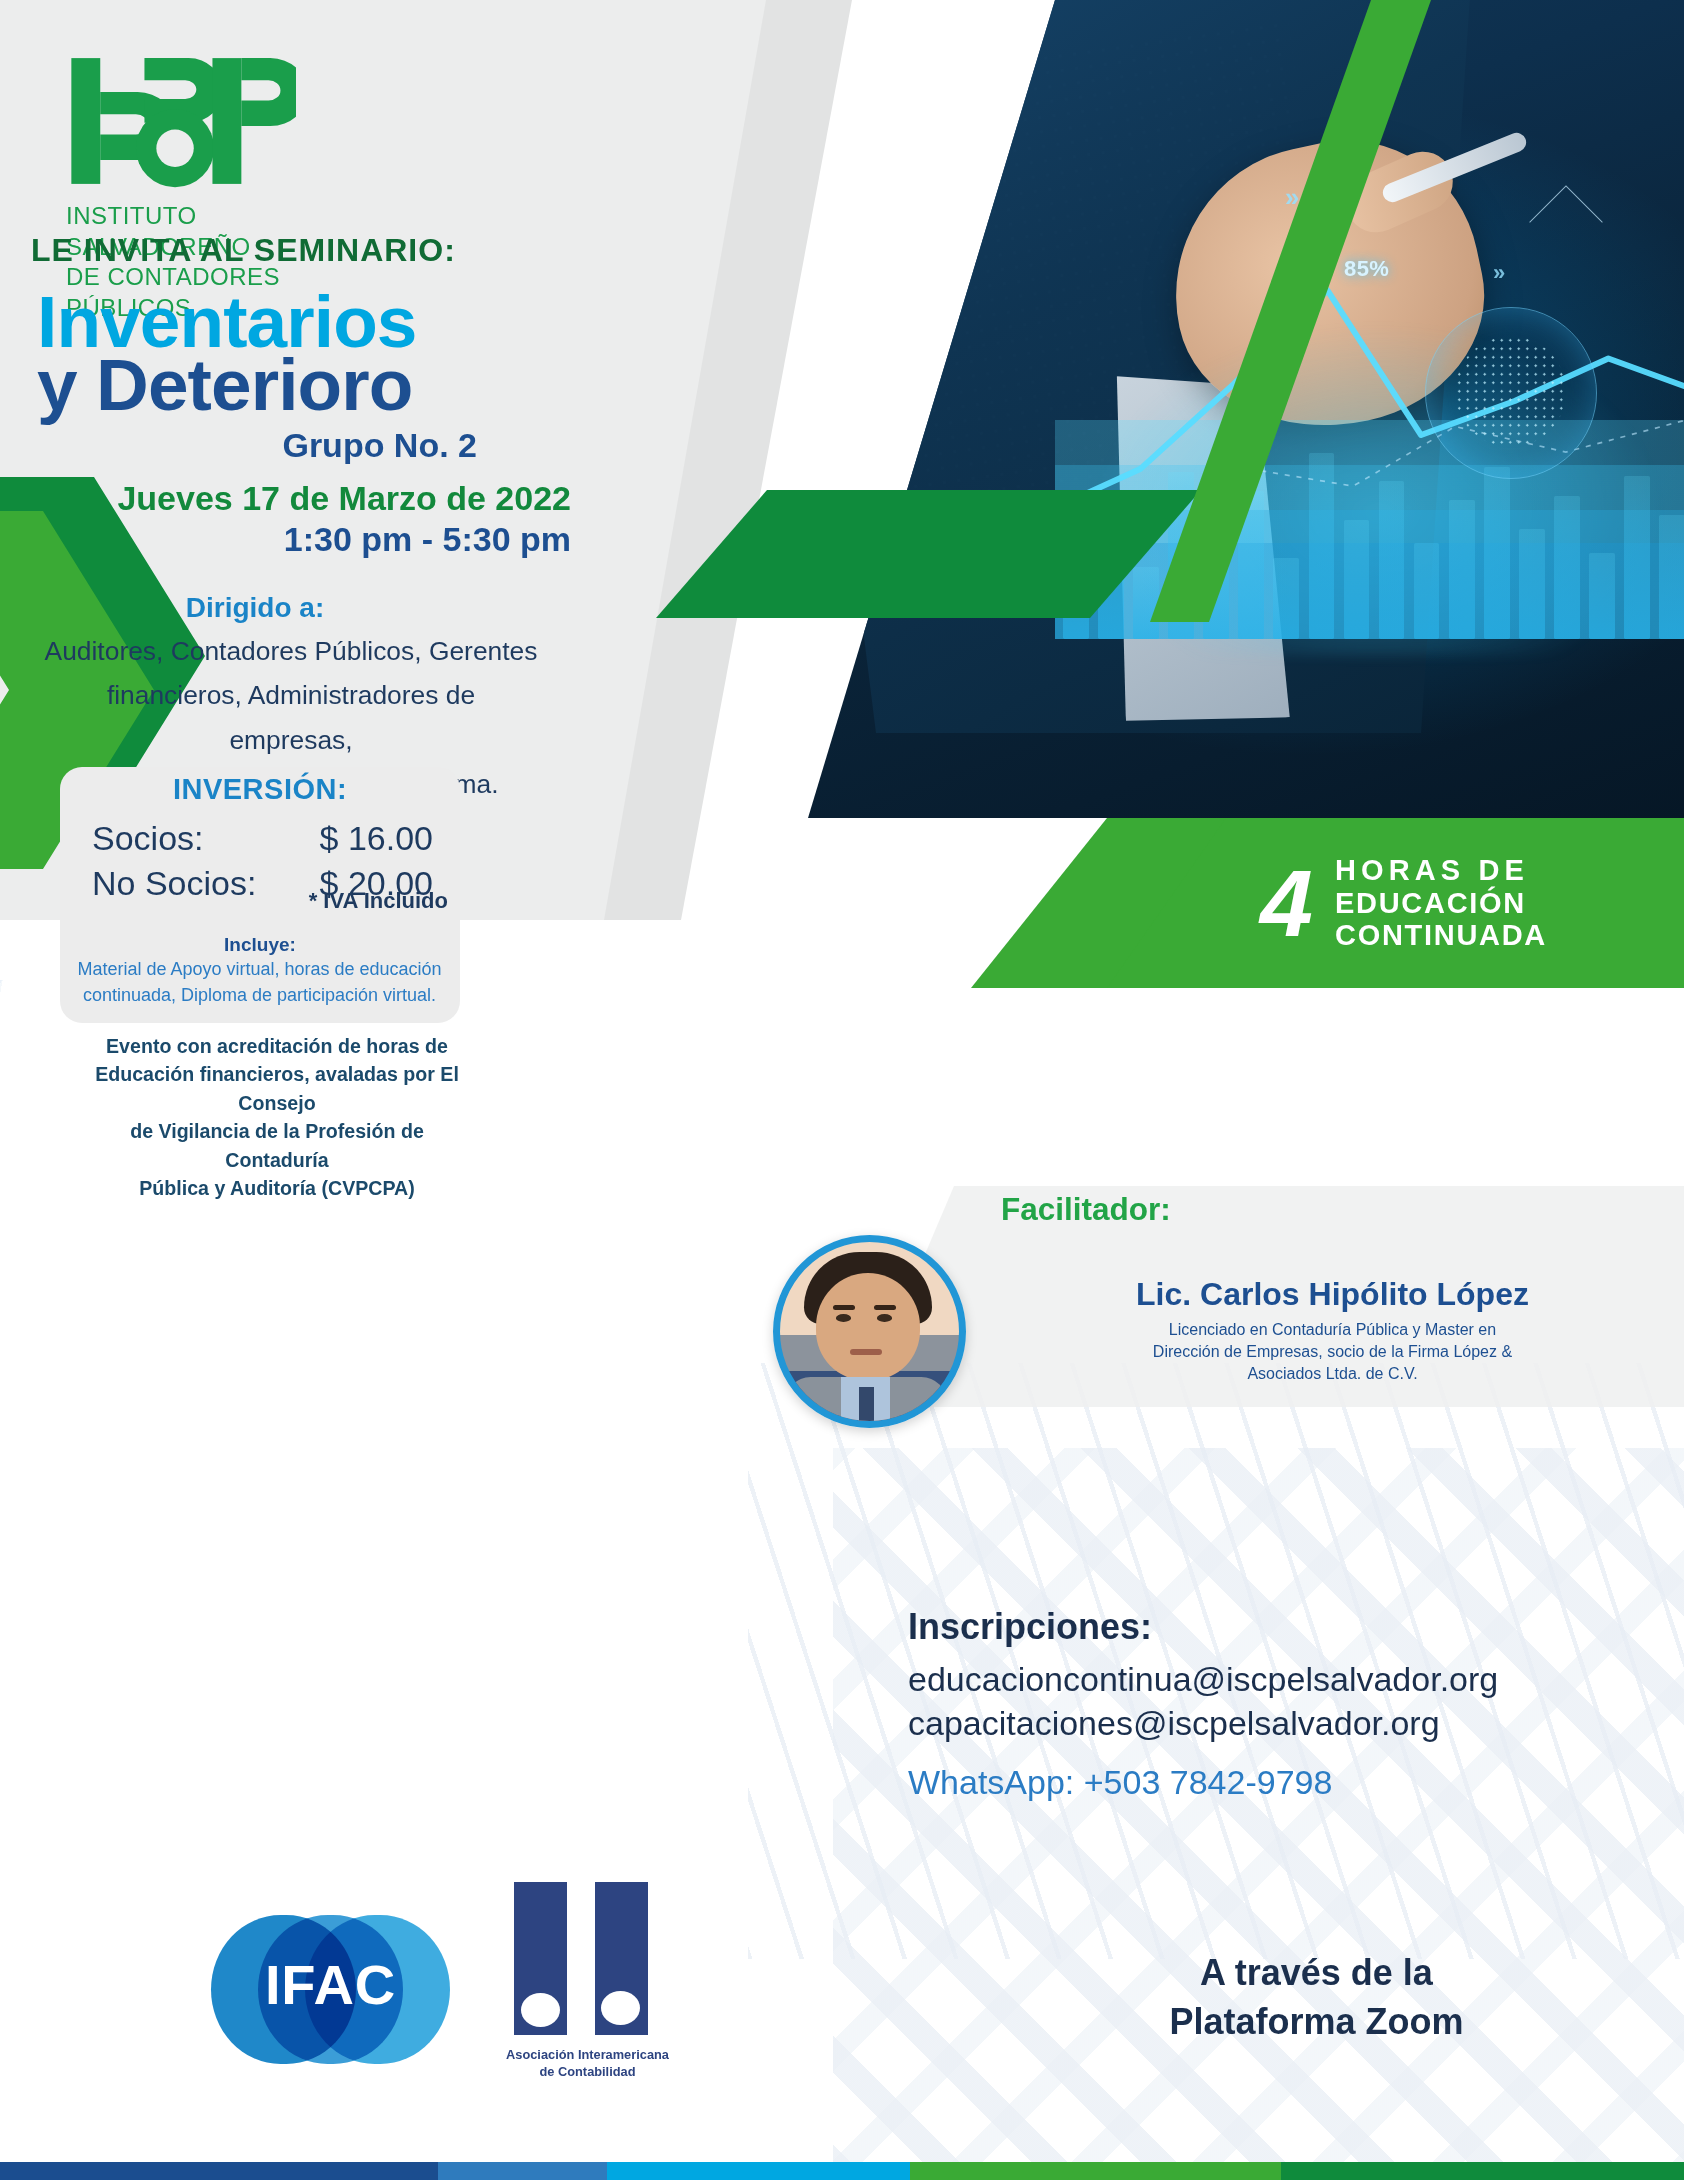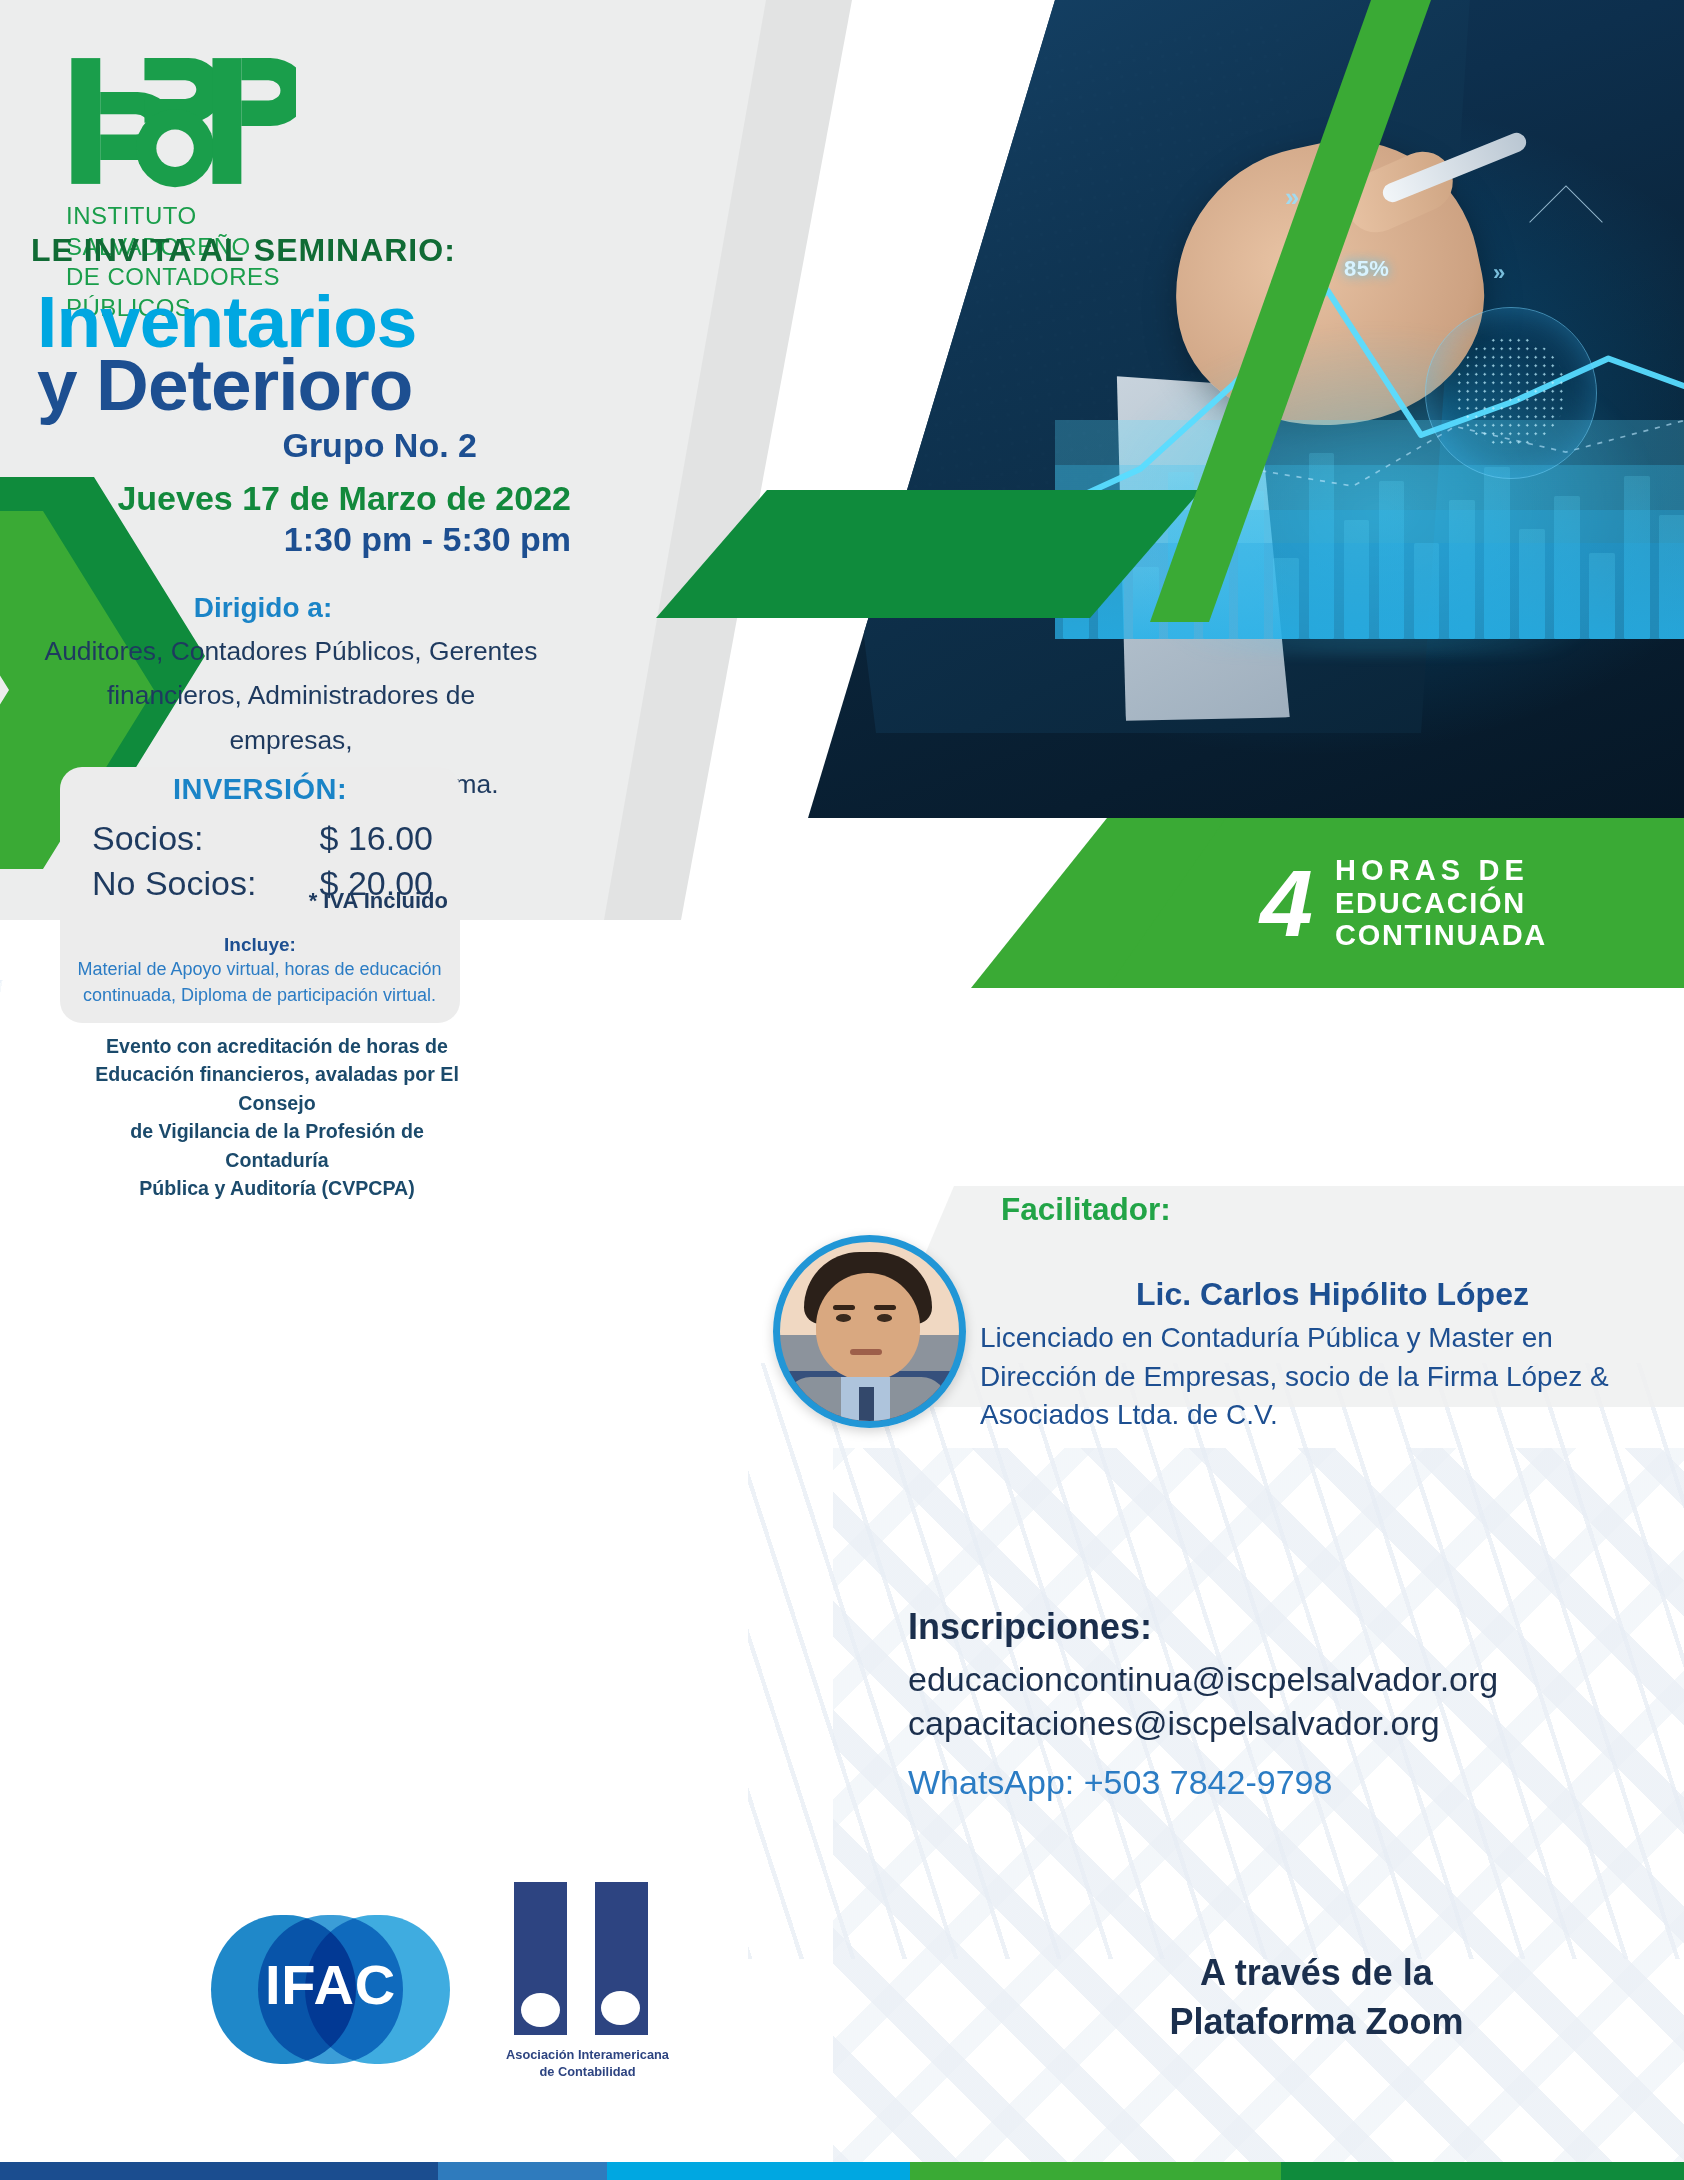--- a/index.html
+++ b/index.html
@@ -207,21 +207,21 @@
   .fecha{
     position:absolute;left:0;top:479px;width:571px;text-align:right;
     color:#12893c;font-size:34px;font-weight:bold;
   }
   .hora{
     position:absolute;left:0;top:520px;width:571px;text-align:right;
     color:#1d4f91;font-size:34px;font-weight:bold;
   }
 
   .dirigido-h{
-    position:absolute;left:16px;top:592px;width:494px;text-align:center;
+    position:absolute;left:8px;top:592px;width:494px;text-align:center;
     color:#1a84c7;font-size:28px;font-weight:bold;
   }
   .dirigido-b{
     position:absolute;left:0;top:629px;width:494px;text-align:center;
     color:#1e3a5f;font-size:26.4px;line-height:1.68;margin-left:44px;
   }
 
   
   .inv-card{
     position:absolute;left:60px;top:767px;width:400px;height:256px;
@@ -280,22 +280,22 @@
   .fac-mouth{position:absolute;left:70px;top:107px;width:32px;height:6px;background:#9d5f4a;border-radius:3.4px;}
   .fac-suit{position:absolute;left:5.1px;top:135px;width:162px;height:60px;background:#8a929b;border-radius:25.6px 25.6px 0 0;}
   .fac-shirt{position:absolute;left:61px;top:135px;width:49px;height:60px;background:#aec4dc;}
   .fac-tie{position:absolute;left:79px;top:145px;width:15.3px;height:51px;background:#33486b;}
 
   .fac-name{
     position:absolute;left:980px;top:1276px;width:705px;text-align:center;
     color:#1d4f91;font-size:32px;font-weight:bold;
   }
   .fac-bio{
-    position:absolute;left:980px;top:1319px;width:705px;
-    color:#1d4f91;font-size:28px;line-height:1.38;
+    position:absolute;left:980px;top:1319px;width:705px;text-align:center;
+    color:#1d4f91;font-size:16px;line-height:1.38;
   }
 
   
   .ins-h{
     position:absolute;left:908px;top:1606px;
     color:#1b2f4d;font-size:36px;font-weight:bold;
   }
   .ins-mail{
     position:absolute;left:908px;top:1658px;
     color:#1b2f4d;font-size:34px;line-height:1.28;

